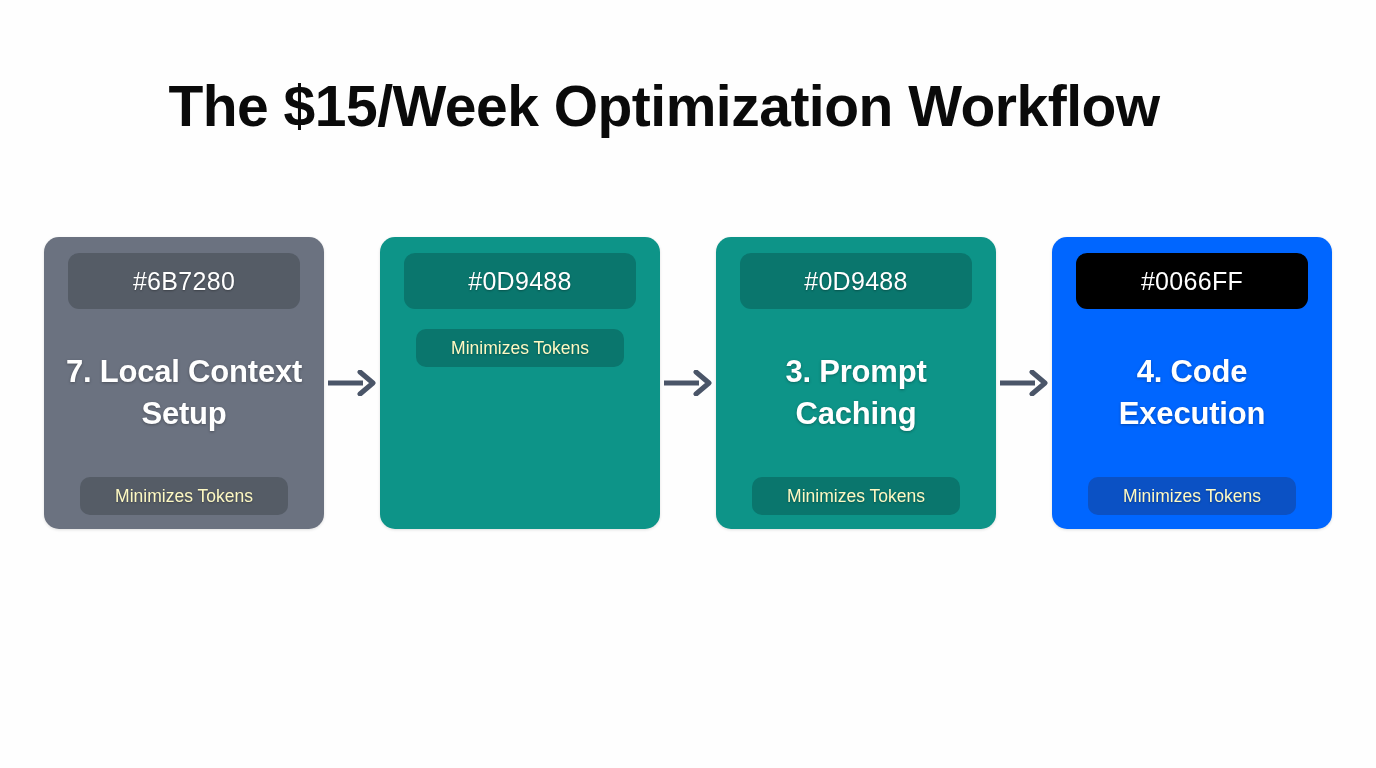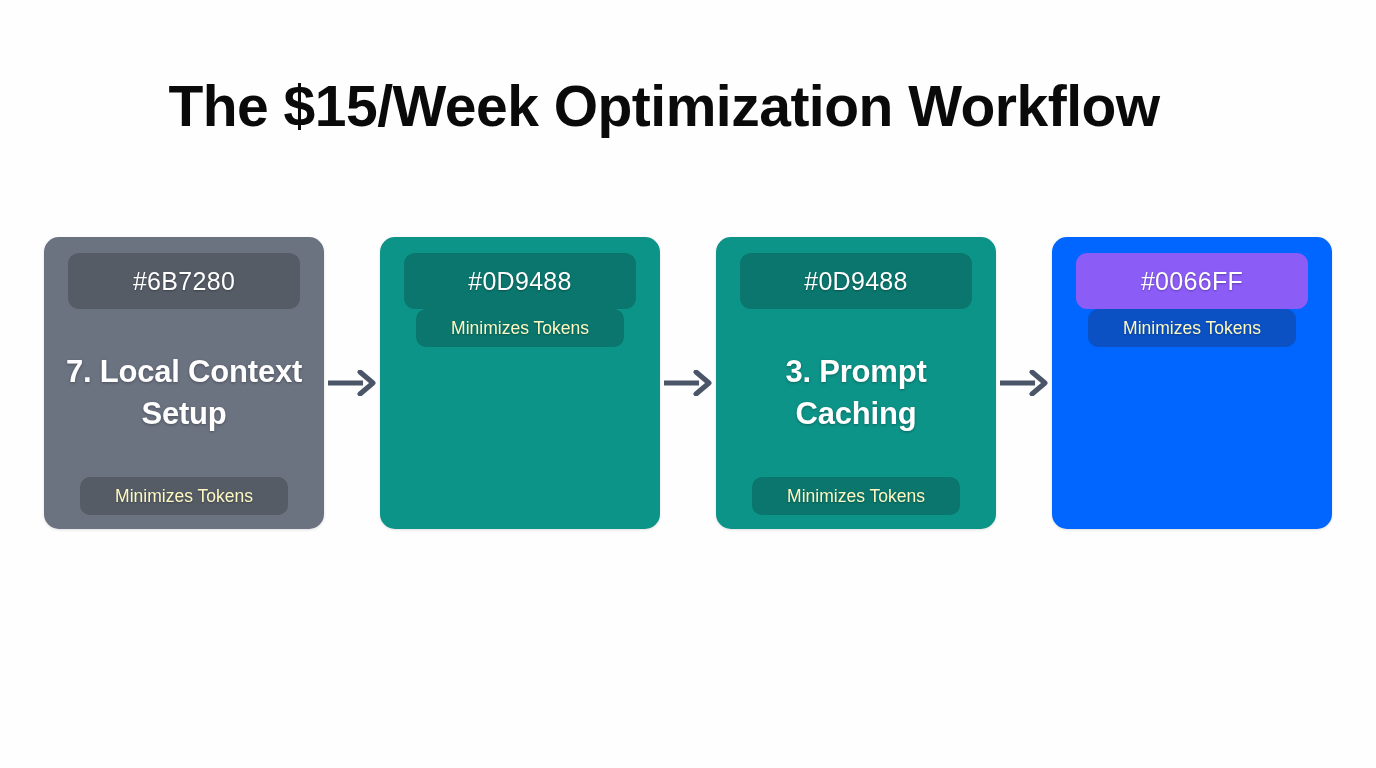--- a/index.html
+++ b/index.html
@@ -57,20 +57,21 @@
     border-radius: 15px;
     box-sizing: border-box;
     padding: 16px 14px 14px 14px;
     display: flex;
     flex-direction: column;
     align-items: center;
     justify-content: flex-start;
     position: relative;
     flex: 0 0 auto;
     box-shadow: 0 1px 3px rgba(0,0,0,0.13);
+    gap: 20px;
   }
 
   .card-badge {
     width: 232px;
     height: 56px;
     border-radius: 11px;
     display: flex;
     align-items: center;
     justify-content: center;
     font-size: 25px;
@@ -167,18 +168,19 @@
     </div>
 
     <div class="arrow-connector">
       <svg width="50" height="26" viewBox="0 0 50 26" aria-hidden="true">
         <path d="M1 13 H36" stroke="#4A5568" stroke-width="5" stroke-linecap="butt" fill="none"></path>
         <path d="M33 2 L46 13 L33 24" stroke="#4A5568" stroke-width="5" stroke-linecap="round" stroke-linejoin="round" fill="none"></path>
       </svg>
     </div>
 
     <div class="step-card" style="background: rgb(0, 102, 255);">
-      <div class="card-badge" style="background: #8b5cf6;">#0066FF</div>
+      <div class="card-badge" style="background: #000000;">#0066FF</div>
+      <div class="card-title">4. Code Execution</div>
       <div class="card-pill" style="background: rgb(11, 81, 196);">Minimizes Tokens</div>
     </div>
 
   </div>
 </div>
 
 </body></html>

